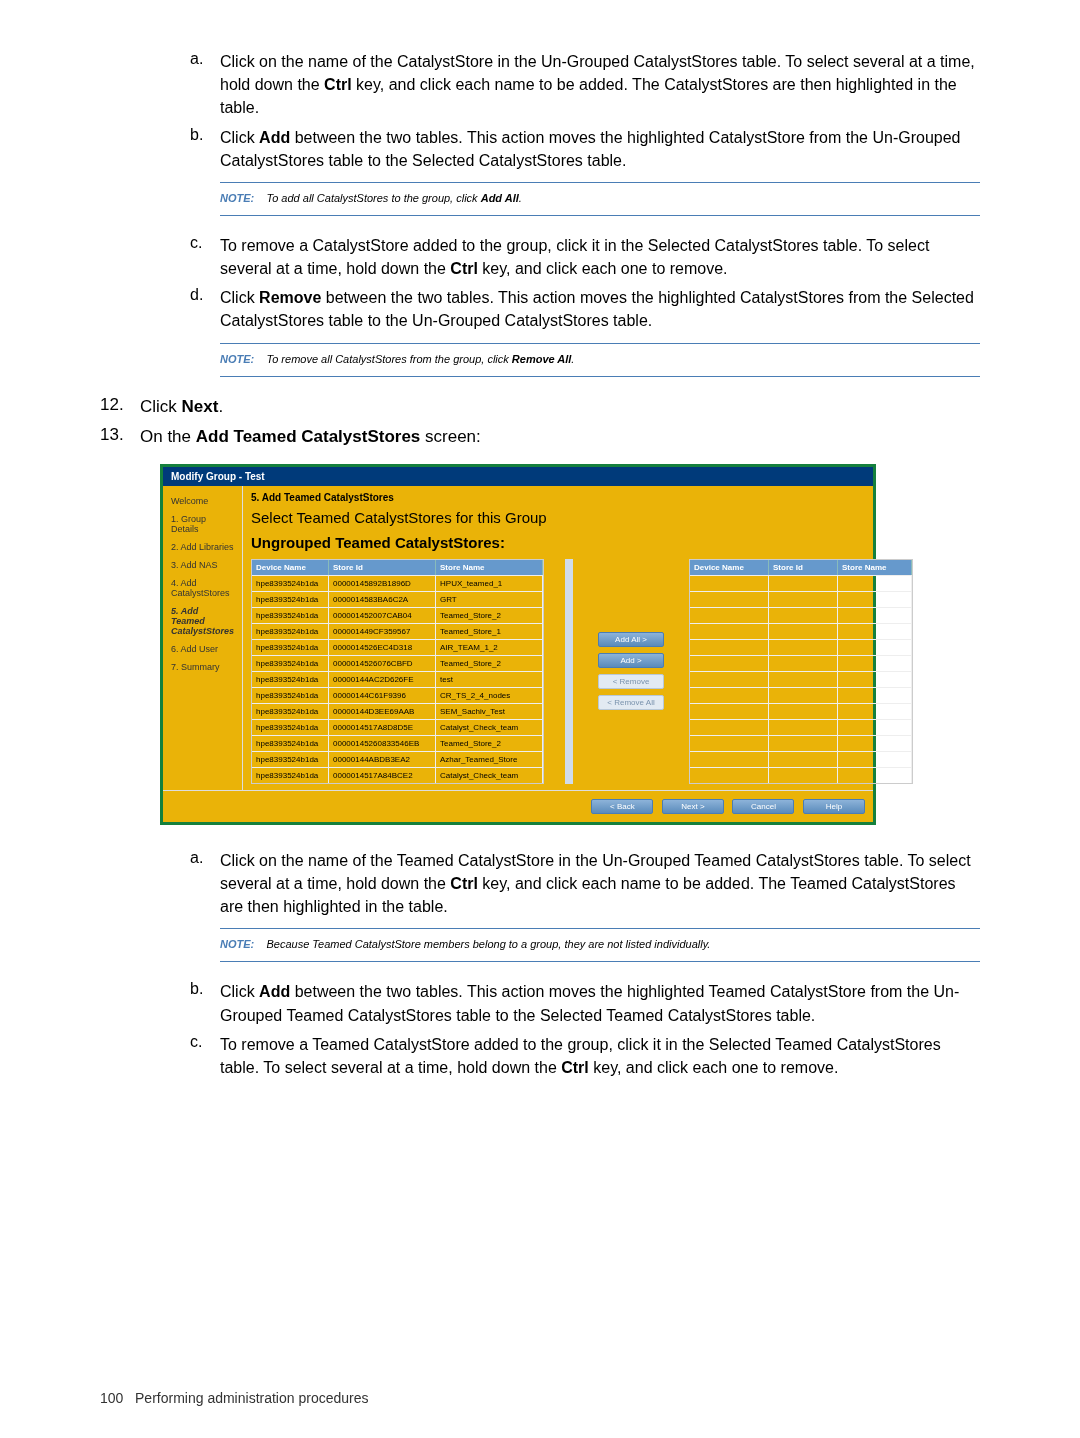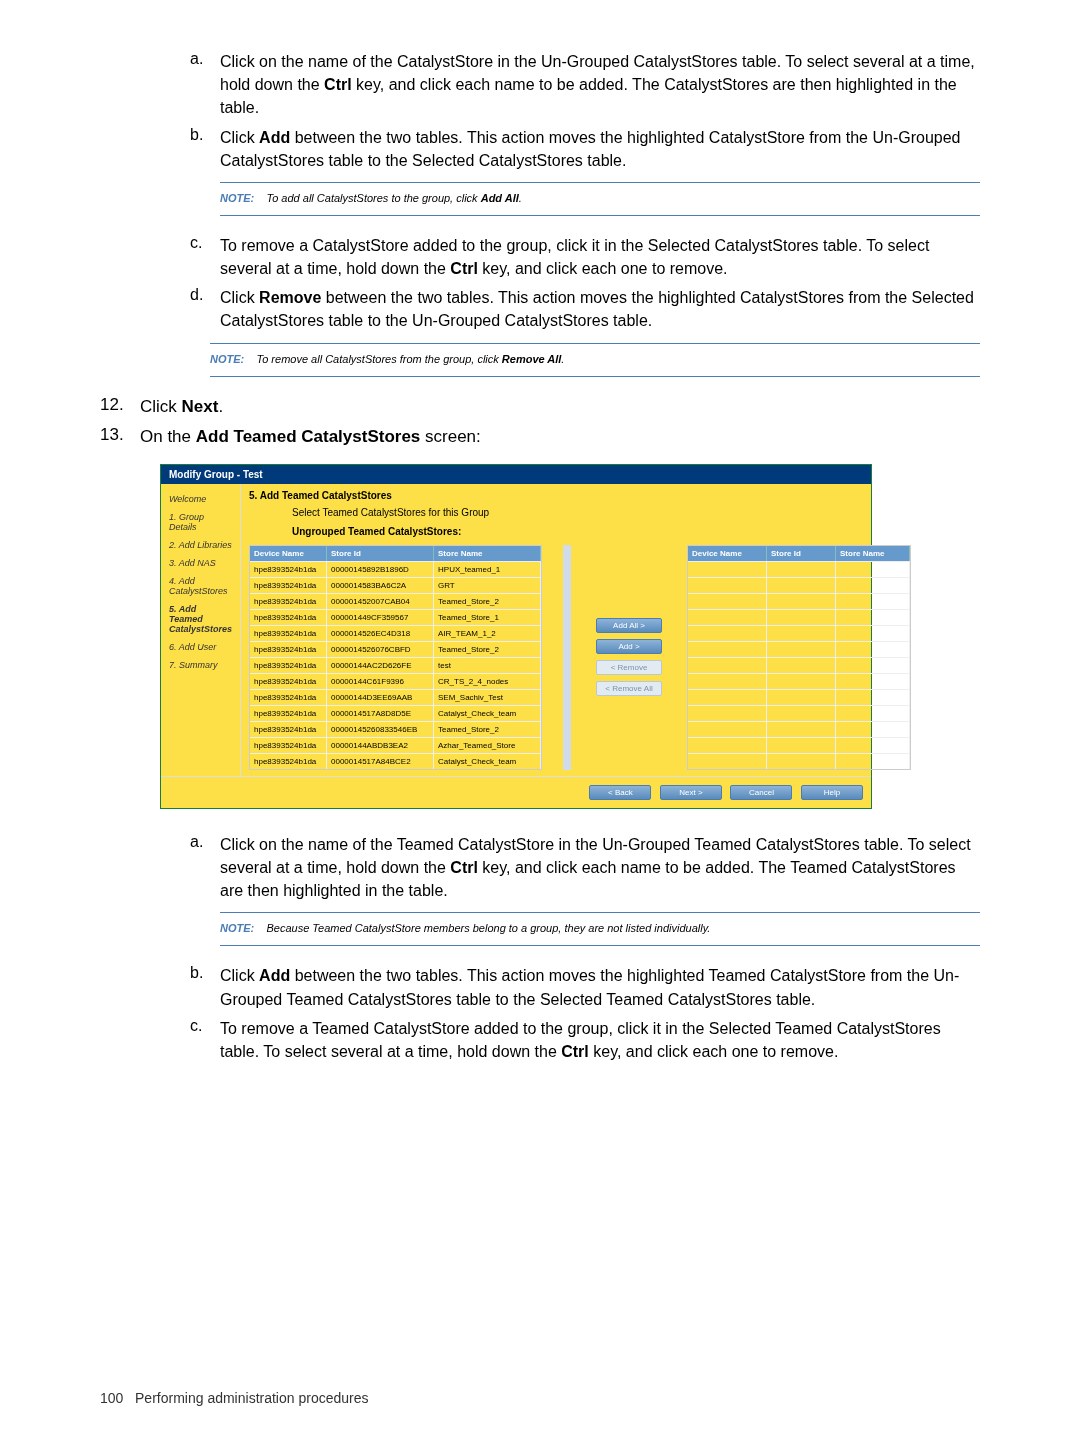--- a/index.html
+++ b/index.html
@@ -10,29 +10,29 @@
   .marker { width: 40px; flex-shrink: 0; }
   .marker.alpha { width: 30px; text-align: left; padding-left: 0; }
   .content { flex: 1; line-height: 1.45; }
   .indent1 { }
   .indent2 { margin-left: 90px; }
   b { font-weight: bold; }
   .note-block { border-top: 1px solid #4a7db5; border-bottom: 1px solid #4a7db5; padding: 8px 0; margin: 10px 0 18px 0; line-height: 1.45; font-size: 11px; font-style: italic; }
   .note-label { color: #4a7db5; font-weight: bold; }
   .footer { position: absolute; bottom: 32px; left: 100px; font-size: 14px; color: #333; }
   
-  .wizard { width: 710px; margin: 14px 0 24px 60px; border: 1px solid #15803d; font-size: 9px; background: #fde047; }
+  .wizard { width: 710px; margin: 14px 0 24px 60px; border: 3px solid #15803d; font-size: 9px; background: #eab308; }
   .wiz-title { background: #003a7a; color: #fff; font-weight: bold; padding: 4px 8px; font-size: 10px; }
   .wiz-body { display: flex; }
   .wiz-nav { width: 120px; border-right: 1px solid #ddd; padding: 6px 0; }
-  .wiz-nav div { padding: 4px 8px; font-size: 9px; color: #333; font-style: italic; }
+  .wiz-nav div { padding: 4px 8px; font-size: 9px; color: #333; }
   .wiz-nav .active { font-weight: bold; font-style: italic; }
   .wiz-main { flex: 1; padding: 6px 8px; }
   .wiz-heading { font-weight: bold; font-size: 10px; margin-bottom: 6px; }
-  .wiz-sub { font-size: 10px; margin-bottom: 8px; margin-left: 43px; }
+  .wiz-sub { font-size: 15px; margin-bottom: 8px; }
   .wiz-tables { display: flex; gap: 21px; }
   .tbl { border: 1px solid #ccc; font-size: 8px; }
   .tbl .hdr { display: flex; background: #6699cc; color: #fff; font-weight: bold; }
   .tbl .hdr div { padding: 3px 4px; border-right: 1px solid #8bb; }
   .tbl .row { display: flex; border-top: 1px solid #eee; }
   .tbl .row div { padding: 3px 4px; border-right: 1px solid #eee; overflow: hidden; white-space: nowrap; }
   .tbl-left .c1 { width: 68px; }
   .tbl-left .c2 { width: 98px; }
   .tbl-left .c3 { width: 98px; }
   .tbl-right .c1 { width: 70px; }
@@ -72,21 +72,21 @@
       <div class="content">
         <span>To remove a CatalystStore added to the group, click it in the Selected CatalystStores table. To select several at a time, hold down the </span><b>Ctrl</b><span> key, and click each one to remove.</span>
       </div>
     </div>
     <div class="list-item">
       <div class="marker alpha">d.</div>
       <div class="content">
         <span>Click </span><b>Remove</b><span> between the two tables. This action moves the highlighted CatalystStores from the Selected CatalystStores table to the Un-Grouped CatalystStores table.</span>
       </div>
     </div>
-    <div class="note-block" style="margin-left:20px">
+    <div class="note-block" style="margin-left:30px">
       <span class="note-label">NOTE:</span>&nbsp;&nbsp;&nbsp;
       <span>To remove all CatalystStores from the group, click </span><b>Remove All</b><span>.</span>
     </div>
   </div>
 
   <div class="indent1 ol-num">
     <div class="list-item">
       <div class="marker">12.</div>
       <div class="content">
         <span>Click </span><b>Next</b><span>.</span>

